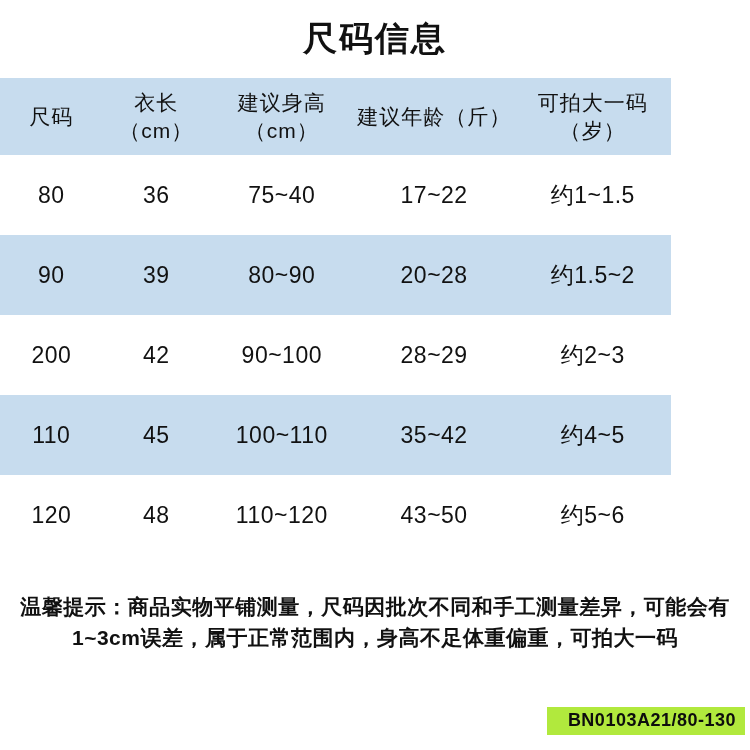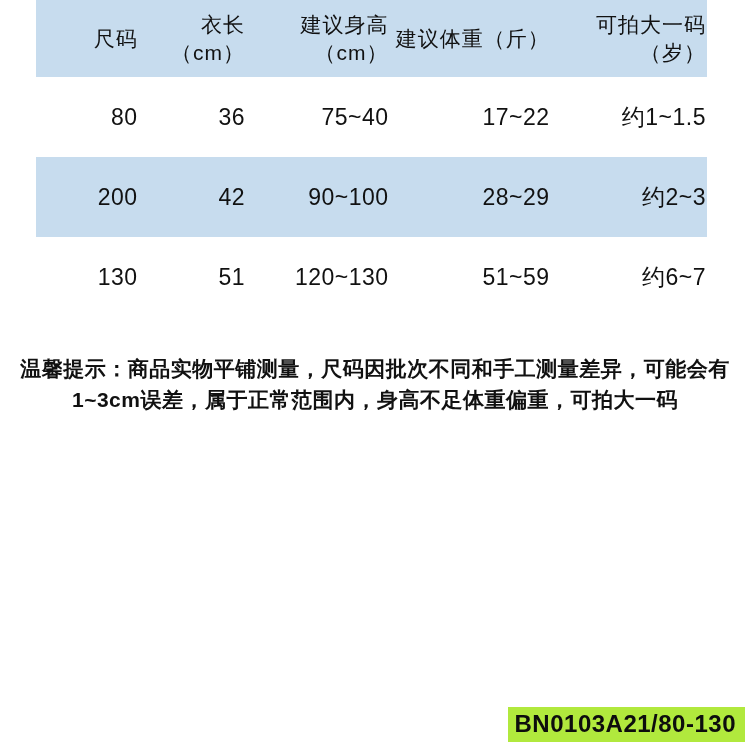--- a/index.html
+++ b/index.html
@@ -24,22 +24,21 @@
     align-items: center;
     justify-content: center;
     font-size: 34px;
     font-weight: bold;
     letter-spacing: 2px;
   }
   table.size-table {
     width: 671px;
     border-collapse: collapse;
     table-layout: fixed;
-    text-align: right;
-    margin-left: 36px;
+    text-align: center;
   }
   table.size-table thead tr {
     background: var(--row-highlight);
     height: 77px;
   }
   table.size-table thead th {
     font-size: 21px;
     font-weight: normal;
     letter-spacing: 1px;
   }
@@ -67,64 +66,79 @@
     font-weight: 600;
     line-height: 31px;
     letter-spacing: 0.5px;
   }
   .product-code-badge {
     position: absolute;
     right: 5px;
     top: 707px;
     background: var(--badge-bg);
     color: #0d0d0d;
-    font-size: 24px;
+    font-size: 18px;
     font-weight: bold;
-    padding: 3px 9px 4px 7px;
+    padding: 3px 9px 4px 21px;
     letter-spacing: 0.5px;
     white-space: nowrap;
   }
 </style>
 </head>
 <body>
 
 <div>
 
+  <div class="page-title">尺码信息</div>
 
   <table class="size-table">
     <thead>
       <tr>
           <th>尺码</th>
           <th>衣长（cm）</th>
           <th>建议身高（cm）</th>
-          <th>建议体重（斤）</th>
+          <th>建议年龄（斤）</th>
           <th>可拍大一码（岁）</th>
         </tr>
     </thead>
     <tbody>
         <tr>
           <td>80</td>
           <td>36</td>
           <td>75~40</td>
           <td>17~22</td>
           <td>约1~1.5</td>
         </tr>
         <tr>
+          <td>90</td>
+          <td>39</td>
+          <td>80~90</td>
+          <td>20~28</td>
+          <td>约1.5~2</td>
+        </tr>
+        <tr>
           <td>200</td>
           <td>42</td>
           <td>90~100</td>
           <td>28~29</td>
           <td>约2~3</td>
         </tr>
         <tr>
-          <td>130</td>
-          <td>51</td>
-          <td>120~130</td>
-          <td>51~59</td>
-          <td>约6~7</td>
+          <td>110</td>
+          <td>45</td>
+          <td>100~110</td>
+          <td>35~42</td>
+          <td>约4~5</td>
+        </tr>
+        <tr>
+          <td>120</td>
+          <td>48</td>
+          <td>110~120</td>
+          <td>43~50</td>
+          <td>约5~6</td>
         </tr>
       </tbody>
   </table>
 
   <div class="note">
     <div>温馨提示：商品实物平铺测量，尺码因批次不同和手工测量差异，可能会有</div>
     <div>1~3cm误差，属于正常范围内，身高不足体重偏重，可拍大一码</div>
   </div>
 
   <div class="product-code-badge">BN0103A21/80-130</div>

